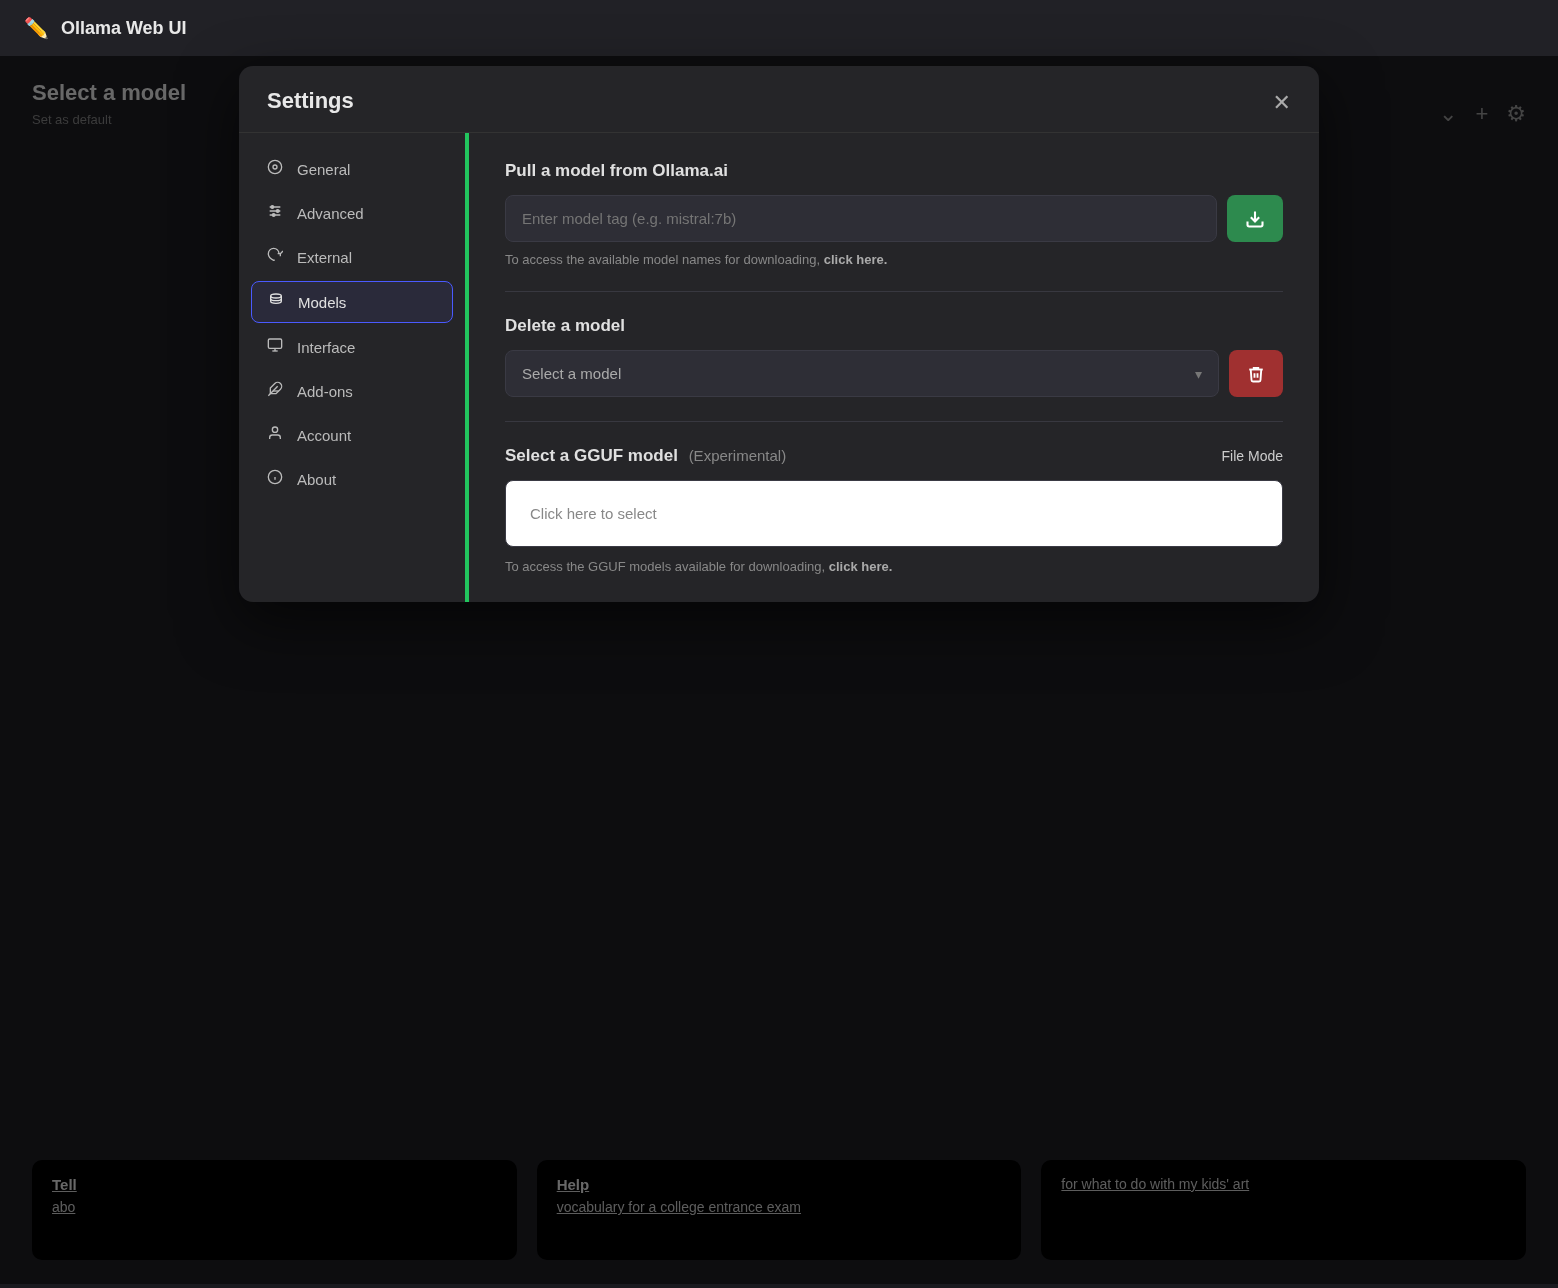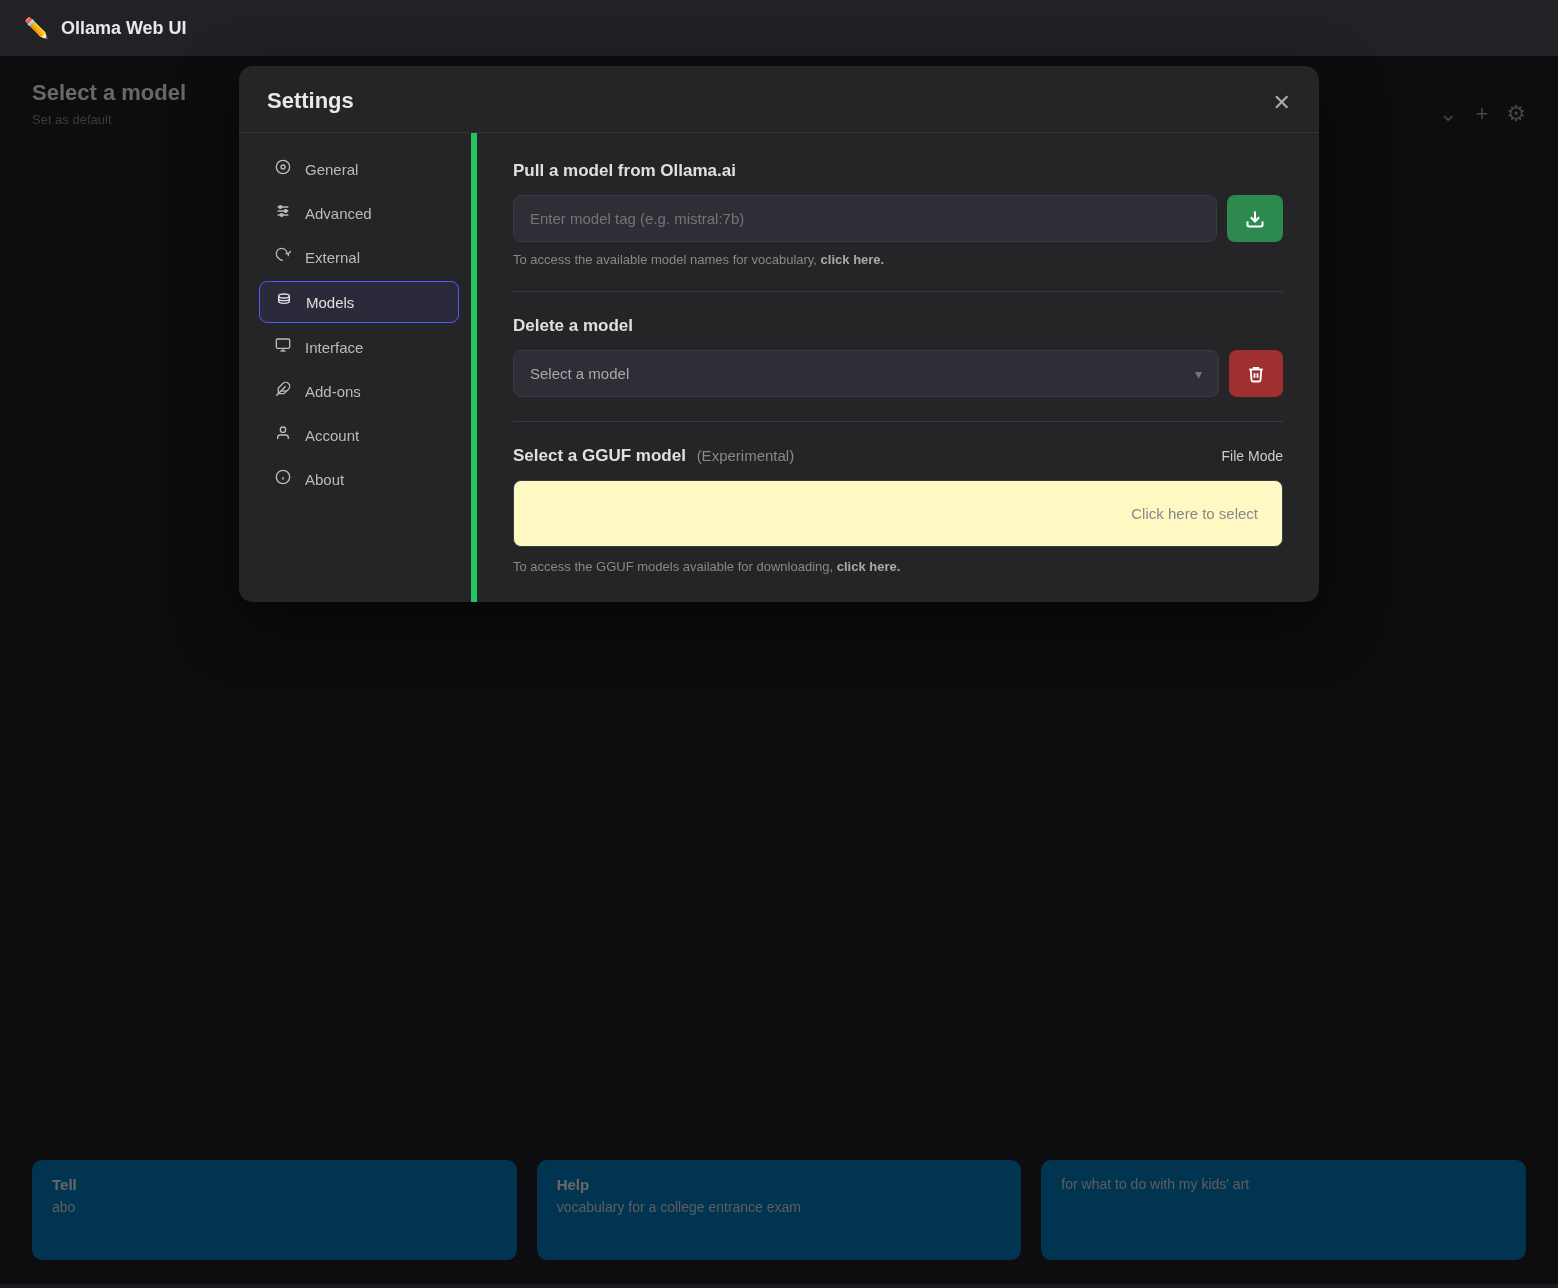--- a/index.html
+++ b/index.html
@@ -46,27 +46,28 @@
       font-weight: 600;
       color: #d0d0d0;
       margin-bottom: 6px;
     }
     .set-default {
       font-size: 13px;
       color: #777;
       margin-bottom: 20px;
     }
     .chat-card {
-      background: #0369a1;
+      background: #000000;
       border-radius: 10px;
       padding: 16px 20px;
       flex: 1;
       min-height: 100px;
       color: #bbb;
       font-size: 14px;
+      text-decoration: underline;
     }
     .chat-card-title {
       font-weight: 600;
       color: #d0d0d0;
       margin-bottom: 6px;
       font-size: 15px;
     }
 
     
     .modal-overlay {
@@ -116,25 +117,24 @@
     .modal-body {
       display: flex;
       flex: 1;
       overflow: hidden;
     }
 
     
     .settings-sidebar {
       width: 230px;
       padding: 16px 12px;
-      border-right: 6px solid #22c55e;
+      border-right: 4px solid #22c55e;
       display: flex;
       flex-direction: column;
       gap: 4px;
-      margin-left: 8px;
     }
     .sidebar-item {
       display: flex;
       align-items: center;
       gap: 12px;
       padding: 10px 14px;
       border-radius: 8px;
       cursor: pointer;
       font-size: 15px;
       color: #bbb;
@@ -269,25 +269,25 @@
       font-weight: 400;
       color: #888;
       margin-left: 6px;
     }
     .file-mode-label {
       font-size: 14px;
       color: #ccc;
       font-weight: 500;
     }
     .upload-zone {
-      background: #fef9c3;
+      background: #ffffff;
       border: 1px solid #3a3a44;
       border-radius: 8px;
       padding: 24px;
-      text-align: right;
+      text-align: left;
       cursor: pointer;
       color: #888;
       font-size: 15px;
       margin-bottom: 12px;
     }
 
     .gguf-help {
       font-size: 13px;
       color: #888;
     }
@@ -450,21 +450,21 @@
             <button class="btn-download">
               <svg width="20" height="20" viewBox="0 0 24 24" fill="none" stroke="white" stroke-width="2.5">
                 <path d="M21 15v4a2 2 0 0 1-2 2H5a2 2 0 0 1-2-2v-4"></path>
                 <polyline points="7 10 12 15 17 10"></polyline>
                 <line x1="12" y1="15" x2="12" y2="3"></line>
               </svg>
             </button>
           </div>
 
           <p class="help-text">
-            <span>To access the available model names for vocabulary,</span>
+            <span>To access the available model names for downloading,</span>
             <span class="link">click here.</span>
           </p>
 
           <hr class="divider">
 
           <div class="section-title">Delete a model</div>
 
           <div class="delete-model-row">
             <div class="model-select-wrapper">
               <div class="model-select-display">

